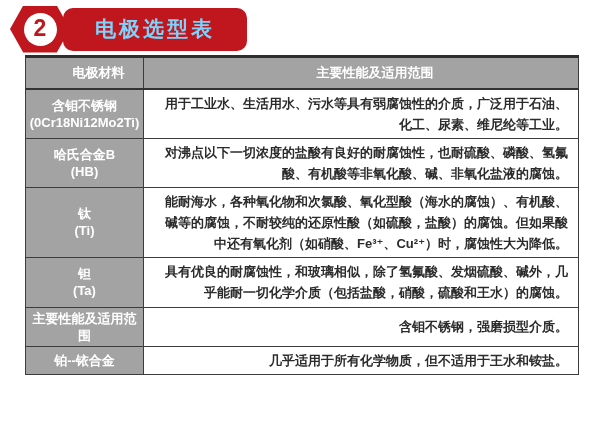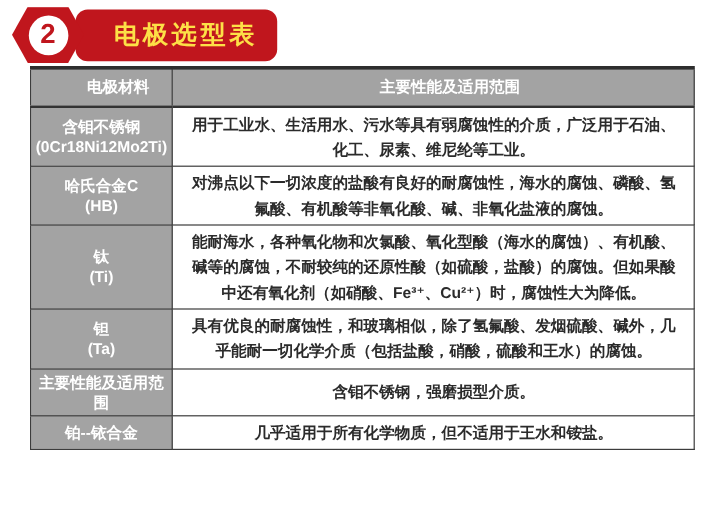--- a/index.html
+++ b/index.html
@@ -33,25 +33,25 @@
   .badge-circle{
     width:33px;height:33px;
     background:#ffffff;border-radius:50%;
     display:flex;align-items:center;justify-content:center;
     font-size:23px;font-weight:bold;color:var(--red);
     padding-bottom:2px;
   }
   .banner{
     margin-left:-7px;
     background:var(--red);
-    color:#fde047;
+    color:#7dd3fc;
     font-size:21px;
     font-weight:bold;
     letter-spacing:3px;
-    padding:7px 16px 8px 32px;
+    padding:7px 32px 8px 32px;
     border-radius:10px;
     position:relative;z-index:1;
     white-space:nowrap;
   }
   
   .table-wrap{margin:3px 0 0 25px;}
   table{
     border-collapse:collapse;
     table-layout:fixed;
     width:553px;
@@ -79,21 +79,21 @@
     line-height:17px;
     padding:2px 3px;
   }
   td.desc{
     color:var(--text);
     font-size:13px;
     font-weight:bold;
     line-height:21px;
     vertical-align:middle;
     padding:3px 10px 3px 11px;
-    text-align:center;
+    text-align:right;
   }
   tr.r1{height:40px;}
   tr.r2{height:43px;}
   tr.r3{height:67px;}
   tr.r4{height:70px;}
   tr.r5{height:50px;}
   tr.r6{height:24px;}
   tr.r7{height:26px;}
 </style>
 </head>
@@ -119,24 +119,24 @@
     </tr>
     <tr class="r1">
       <td class="mat">
         <div>含钼不锈钢</div>
         <div>(0Cr18Ni12Mo2Ti)</div>
       </td>
       <td class="desc">用于工业水、生活用水、污水等具有弱腐蚀性的介质，广泛用于石油、化工、尿素、维尼纶等工业。</td>
     </tr>
     <tr class="r2">
       <td class="mat">
-        <div>哈氏合金C</div>
+        <div>哈氏合金B</div>
         <div>(HB)</div>
       </td>
-      <td class="desc">对沸点以下一切浓度的盐酸有良好的耐腐蚀性，海水的腐蚀、磷酸、氢氟酸、有机酸等非氧化酸、碱、非氧化盐液的腐蚀。</td>
+      <td class="desc">对沸点以下一切浓度的盐酸有良好的耐腐蚀性，也耐硫酸、磷酸、氢氟酸、有机酸等非氧化酸、碱、非氧化盐液的腐蚀。</td>
     </tr>
     <tr class="r4">
       <td class="mat">
         <div>钛</div>
         <div>(Ti)</div>
       </td>
       <td class="desc">能耐海水，各种氧化物和次氯酸、氧化型酸（海水的腐蚀）、有机酸、碱等的腐蚀，不耐较纯的还原性酸（如硫酸，盐酸）的腐蚀。但如果酸中还有氧化剂（如硝酸、Fe³⁺、Cu²⁺）时，腐蚀性大为降低。</td>
     </tr>
     <tr class="r5">
       <td class="mat">

